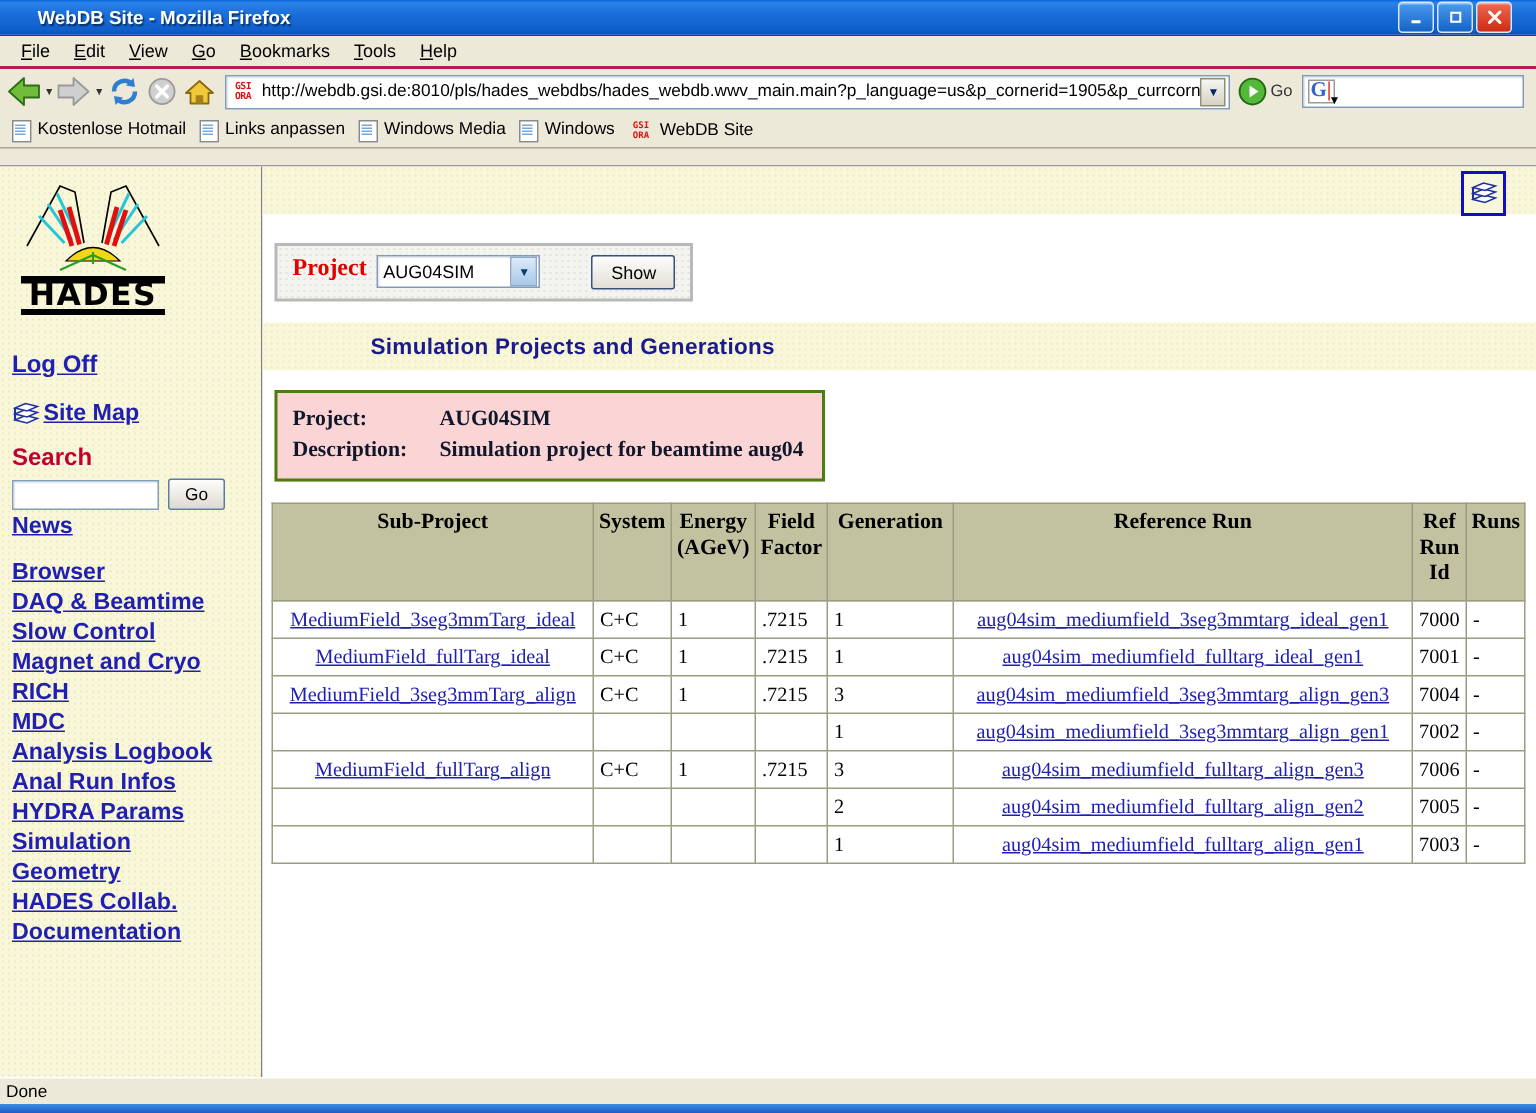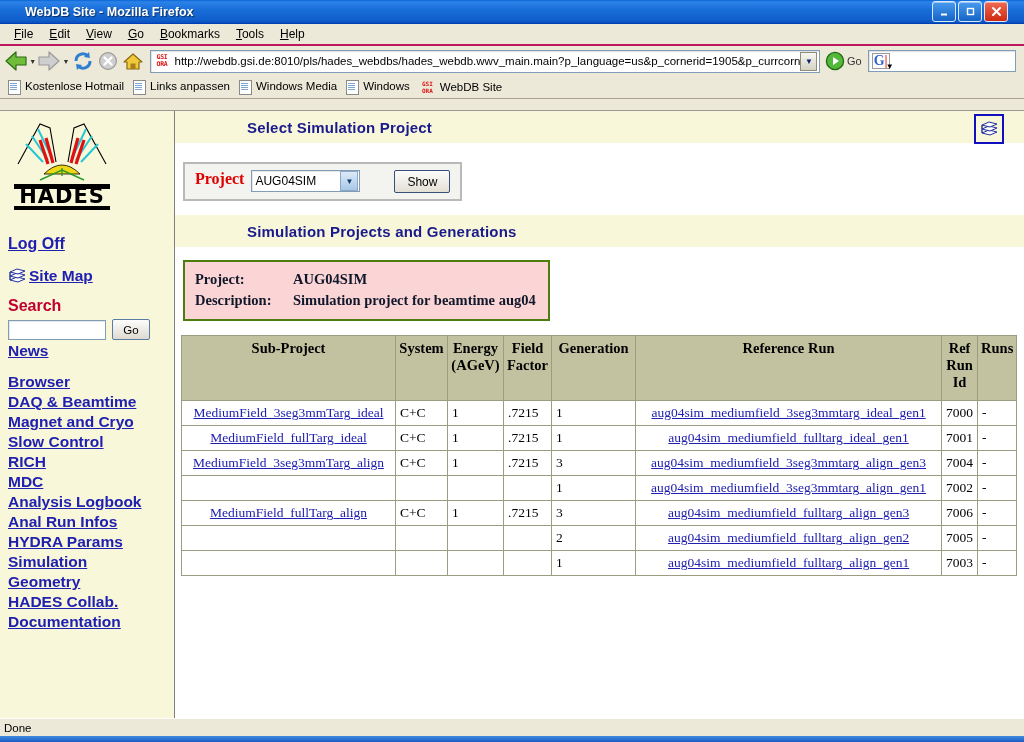--- a/index.html
+++ b/index.html
@@ -410,38 +410,37 @@
       <div id="searchttl">Search</div>
       <div id="searchrow">
         <input id="sb-input" type="text" value="" style="">
         <span id="sb-go">Go</span>
       </div>
       <a class="sb-link" id="newslink" href="#">News</a>
 
       <div class="sb-group">
         <a class="sb-link" href="#">Browser</a>
         <a class="sb-link" href="#">DAQ &amp; Beamtime</a>
+        <a class="sb-link" href="#">Slow Control</a>
         <a class="sb-link" href="#">Magnet and Cryo</a>
-        <a class="sb-link" href="#">Slow Control</a>
         <a class="sb-link" href="#">RICH</a>
         <a class="sb-link" href="#">MDC</a>
         <a class="sb-link" href="#">Analysis Logbook</a>
         <a class="sb-link" href="#">Anal Run Infos</a>
         <a class="sb-link" href="#">HYDRA Params</a>
         <a class="sb-link" href="#">Simulation</a>
         <a class="sb-link" href="#">Geometry</a>
         <a class="sb-link" href="#">HADES Collab.</a>
         <a class="sb-link" href="#">Documentation</a>
       </div>
     </div>
 
     <div id="content">
 
       <div class="band">
-        <h2>Select Simulation Project</h2>
         <span class="corner-icon">
           <svg width="19" height="17" viewBox="0 0 19 17">
             <g fill="#fff" stroke="#2030a0" stroke-width="1">
               <path d="M2 12 L9 9 L17 11 L10 14 Z"></path>
               <path d="M2 8 L9 5 L17 7 L10 10 Z"></path>
               <path d="M2 4 L9 1 L17 3 L10 6 Z"></path>
             </g>
             <line x1="2" y1="4" x2="2" y2="12" stroke="#2030a0" stroke-width="1.4"></line>
           </svg>
         </span>

